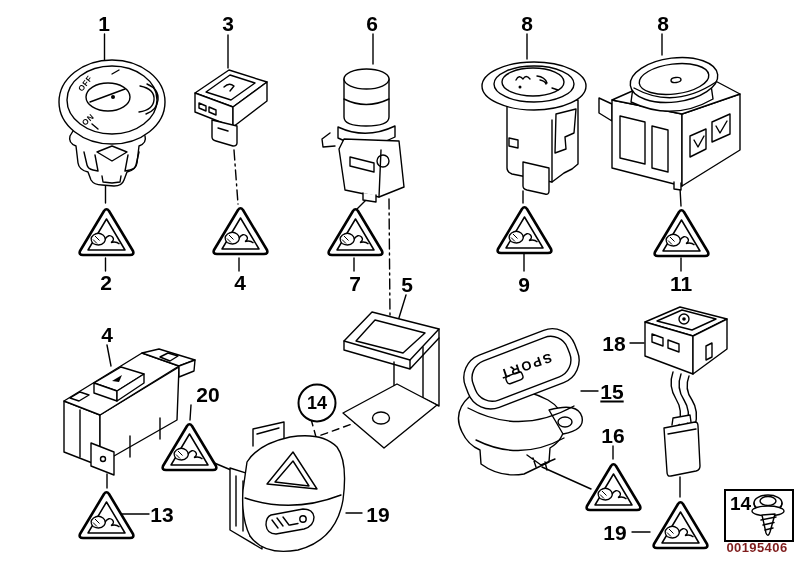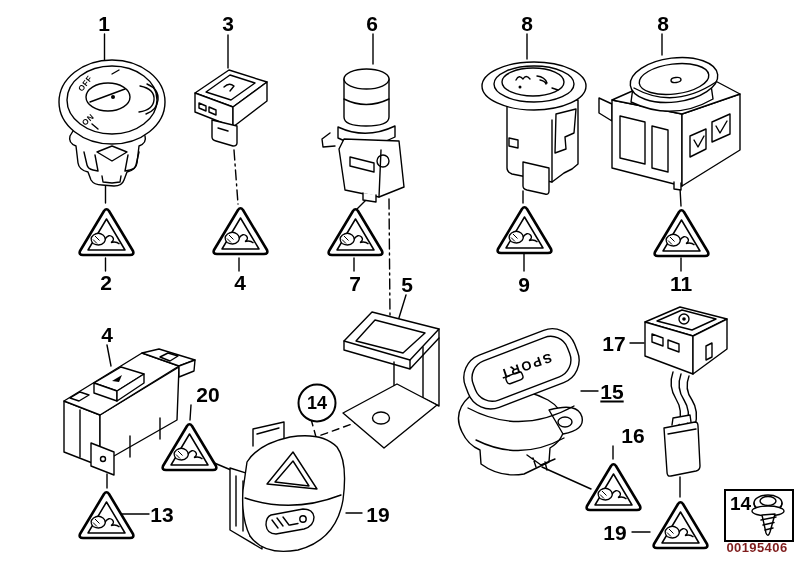--- a/index.html
+++ b/index.html
@@ -276,23 +276,23 @@
   <div class="lbl" style="left:527px; top:23px;">8</div>
   <div class="lbl" style="left:663px; top:23px;">8</div>
   <div class="lbl" style="left:106px; top:282px;">2</div>
   <div class="lbl" style="left:240px; top:282px;">4</div>
   <div class="lbl" style="left:355px; top:283px;">7</div>
   <div class="lbl" style="left:407px; top:284px;">5</div>
   <div class="lbl" style="left:524px; top:284px;">9</div>
   <div class="lbl" style="left:681px; top:283px;">11</div>
   <div class="lbl" style="left:107px; top:334px;">4</div>
   <div class="lbl" style="left:208px; top:394px;">20</div>
-  <div class="lbl" style="left:614px; top:343px;">17</div>
+  <div class="lbl" style="left:614px; top:343px;">18</div>
   <div class="lbl" style="left:612px; top:391px;text-decoration:underline;">15</div>
-  <div class="lbl" style="left:613px; top:435px;margin-left:20px;">16</div>
+  <div class="lbl" style="left:613px; top:435px;">16</div>
   <div class="lbl" style="left:162px; top:514px;">13</div>
   <div class="lbl" style="left:378px; top:514px;">19</div>
   <div class="lbl" style="left:615px; top:532px;">19</div>
 
   <div class="lbl-circle" style="left:317px; top:403px;">14</div>
 
   <div class="box14">
     <span class="num">14</span>
   </div>
 

